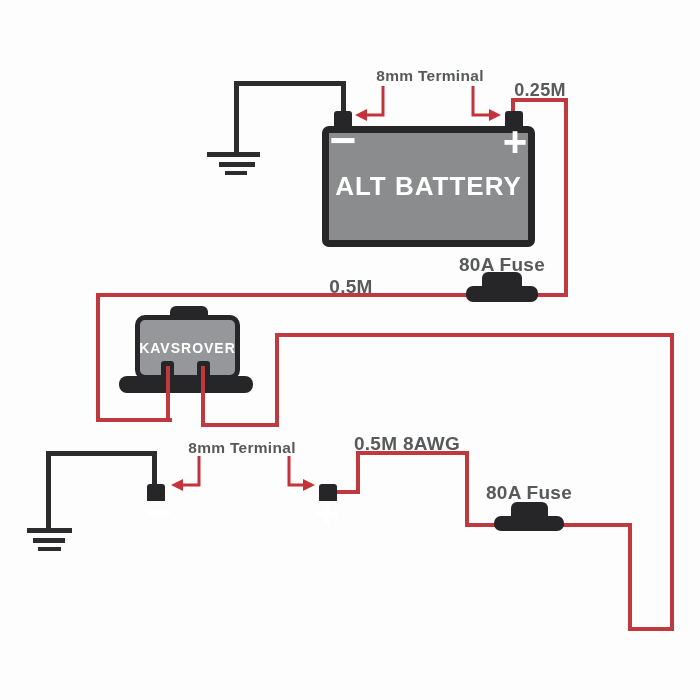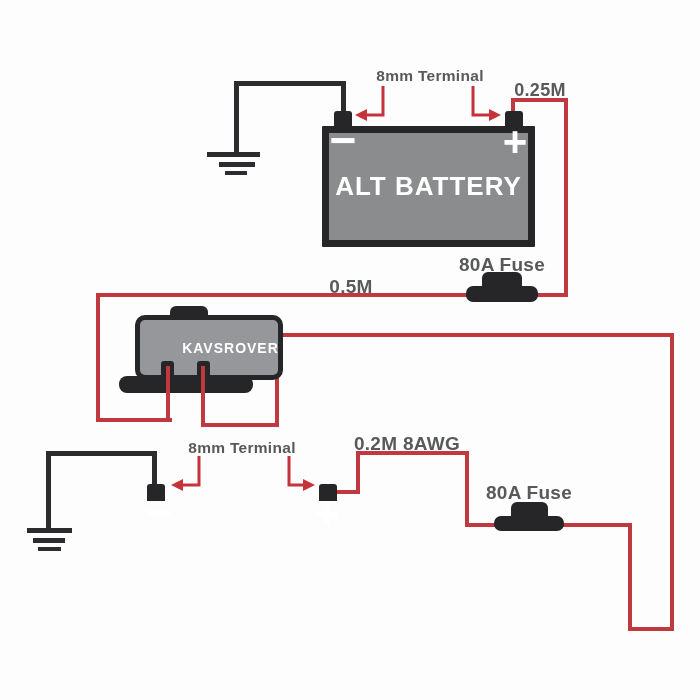--- a/index.html
+++ b/index.html
@@ -13,31 +13,31 @@
   .wire{position:absolute;z-index:10;}
   .wire.red{background:var(--wire-red);}
   .wire.black{background:var(--wire-black);}
   .wire.over{z-index:30;}
   .gline{position:absolute;background:var(--wire-black);z-index:10;}
   .label{position:absolute;color:var(--label-text);font-size:19px;font-weight:600;
          text-align:center;letter-spacing:.3px;z-index:12;white-space:nowrap;}
   .arrow{position:absolute;z-index:12;}
   .terminal{position:absolute;background:var(--component-outline);border-radius:3px 3px 0 0;z-index:15;}
   .battery{position:absolute;background:var(--battery-fill);border:7px solid var(--component-outline);
-           border-radius:1px;z-index:20;display:flex;align-items:center;justify-content:center;}
+           border-radius:7px;z-index:20;display:flex;align-items:center;justify-content:center;}
   .battery-name{color:var(--component-label-text);font-size:26px;font-weight:800;letter-spacing:1px;}
   .sym{position:absolute;color:var(--component-label-text);font-weight:800;z-index:21;
        display:flex;align-items:center;justify-content:center;}
   .sym-minus{font-size:46px;}
   .sym-plus{font-size:42px;}
   .fuse-cap{position:absolute;background:var(--component-outline);border-radius:6px 6px 0 0;z-index:25;}
   .fuse-base{position:absolute;background:var(--component-outline);border-radius:7px;z-index:25;}
   .dev-bump{position:absolute;background:var(--component-outline);border-radius:6px 6px 0 0;z-index:20;}
   .dev-body{position:absolute;background:var(--device-fill);border:5px solid var(--component-outline);
-            border-radius:10px;z-index:21;display:flex;align-items:center;justify-content:center;padding-left:43px;}
+            border-radius:10px;z-index:21;display:flex;align-items:center;justify-content:center;}
   .dev-name{color:var(--component-label-text);font-size:14px;font-weight:800;letter-spacing:1px;}
   .dev-nub{position:absolute;background:var(--component-outline);border-radius:3px;z-index:22;}
   .dev-base{position:absolute;background:var(--component-outline);border-radius:8px;z-index:23;}
 </style>
 </head>
 <body>
 
 <div class="canvas">
 
   <div class="wire black" style="left:234px;top:81px;width:112px;height:5px"></div>
@@ -118,21 +118,21 @@
   </svg>
   <svg class="arrow" style="left:272px;top:454px" width="46" height="40">
     <path d="M17,2 L17,31 L32,31" stroke="var(--arrow-red)" stroke-width="3" fill="none"></path>
     <polygon points="43,31 31,25 31,37" fill="var(--arrow-red)"></polygon>
   </svg>
 
   <div class="wire red" style="left:326px;top:490px;width:34px;height:4px"></div>
   <div class="wire red" style="left:356px;top:451px;width:4px;height:43px"></div>
   <div class="wire red" style="left:356px;top:451px;width:113px;height:4px"></div>
   <div class="wire red" style="left:465px;top:451px;width:4px;height:76px"></div>
-  <div class="label" style="left:347px;top:433px;width:120px">0.2M 8AWG</div>
+  <div class="label" style="left:347px;top:433px;width:120px">0.5M 8AWG</div>
 
   <div class="wire red" style="left:465px;top:523px;width:167px;height:4px"></div>
   <div class="wire red" style="left:628px;top:523px;width:4px;height:108px"></div>
   <div class="label" style="left:469px;top:482px;width:120px">80A Fuse</div>
   <div>
     <div class="fuse-cap" style="left:511px;top:502px;width:37px;height:16px"></div>
     <div class="fuse-base" style="left:494px;top:516px;width:70px;height:15px"></div>
   </div>
 
   <div class="terminal" style="left:147px;top:484px;width:18px;height:17px"></div>

